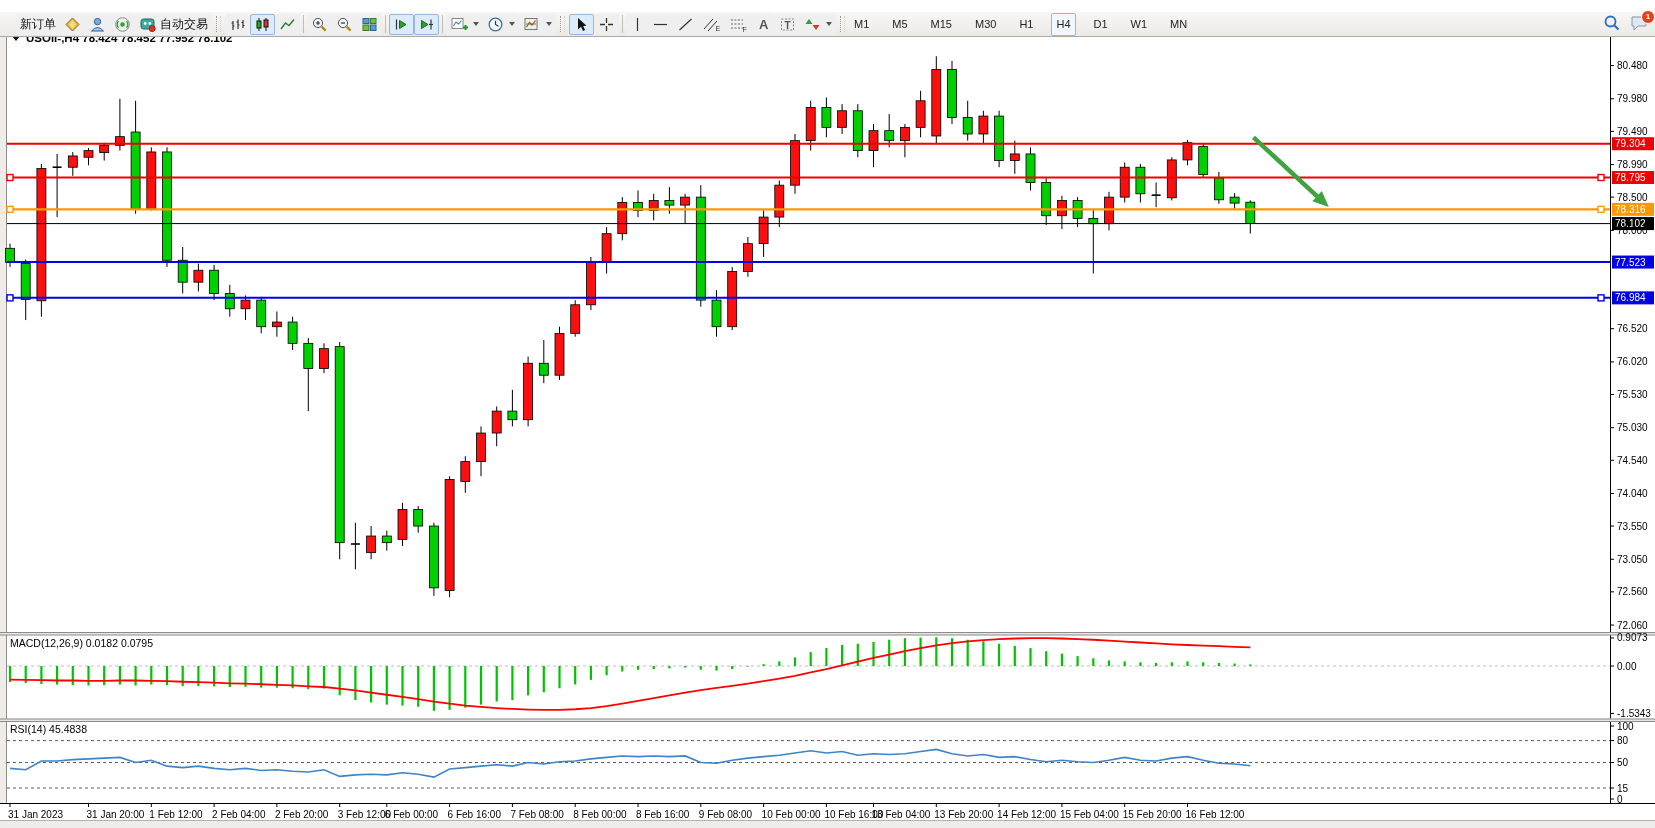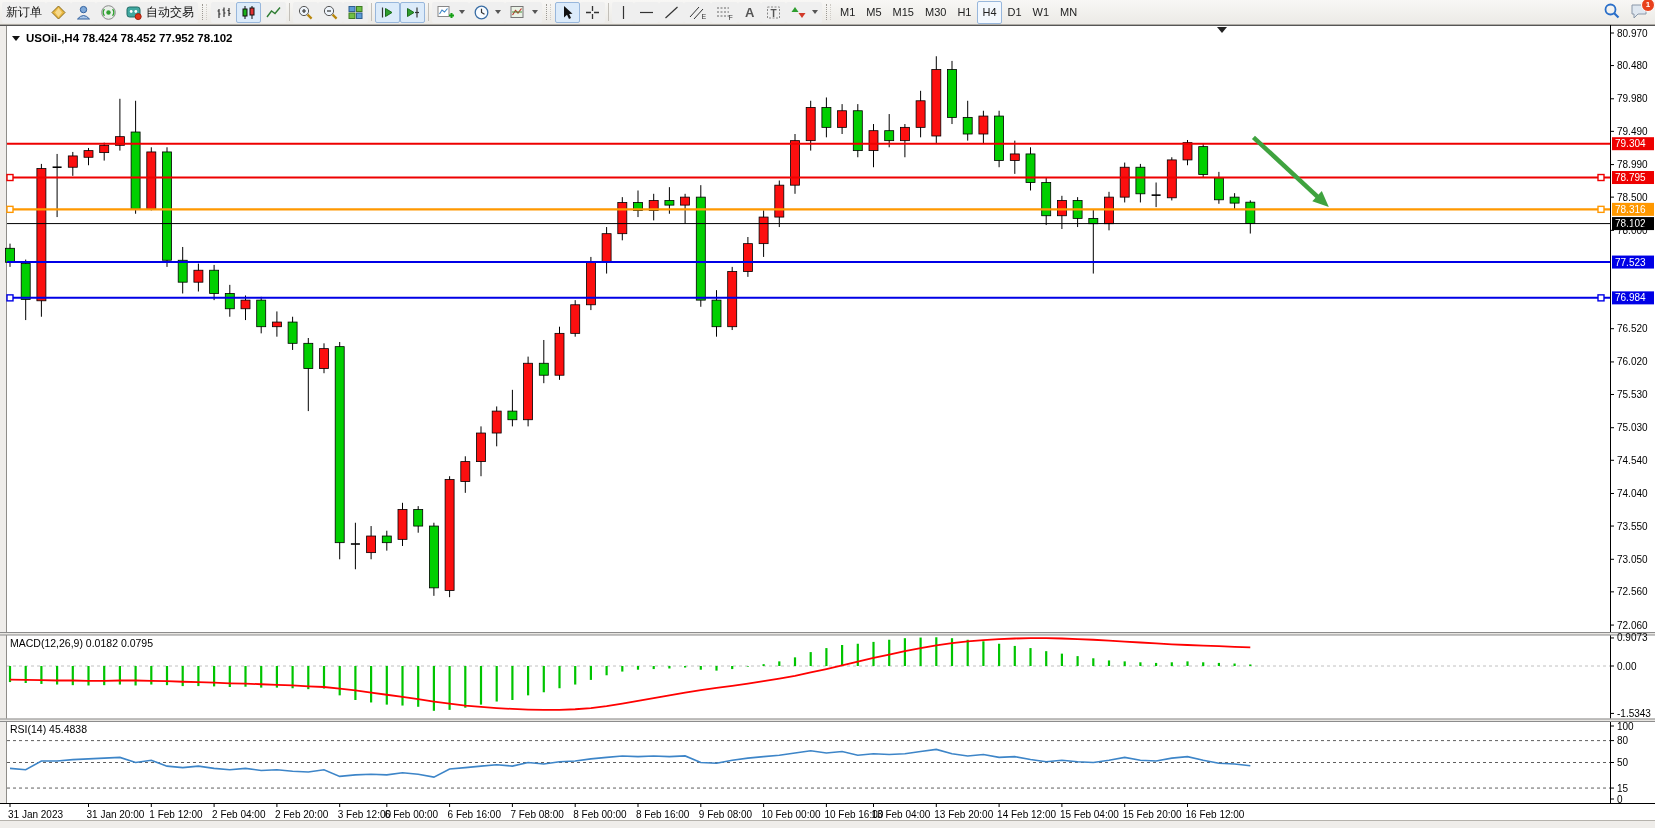--- a/index.html
+++ b/index.html
@@ -1,18 +1,18 @@
 <!DOCTYPE html>
 <html><head>
 <meta charset="utf-8">
 <style>
   html,body{margin:0;padding:0;width:1655px;height:828px;overflow:hidden;background:#fff;
     font-family:"Liberation Sans",sans-serif;-webkit-font-smoothing:antialiased;position:relative;}
-  .toolbar{position:absolute;top:0;left:0;width:1655px;height:25px;background:linear-gradient(#f8f7f5,#eceae6);
-    border-bottom:1px solid #aeaba5;display:flex;align-items:center;padding-left:2px;box-sizing:border-box;z-index:5;}
+  .toolbar{position:absolute;top:12px;left:0;width:1655px;height:25px;background:linear-gradient(#f8f7f5,#eceae6);
+    border-bottom:1px solid #aeaba5;display:flex;align-items:center;padding-left:16px;box-sizing:border-box;z-index:5;}
   .tbtn{height:21px;min-width:22px;display:inline-flex;align-items:center;justify-content:center;
     border:1px solid transparent;border-radius:2px;padding:0 3px;box-sizing:border-box;cursor:default;gap:3px;}
   .tbtn.sel{border-color:#98b7dc;background:#dcebfa;}
   .tbtn .cn{font-size:12px;color:#111;white-space:nowrap;}
   .grip{width:3px;height:16px;margin:0 4px;border-left:1px dotted #9d9a94;border-right:1px dotted #cfccc6;}
   .vsep{width:1px;height:18px;background:#c2bfb9;margin:0 3px;}
   .caret{width:0;height:0;border-left:3px solid transparent;border-right:3px solid transparent;border-top:4px solid #555;margin-left:2px;}
   .tf{font-size:11px;color:#222;padding:0 4px;height:21px;display:inline-flex;align-items:center;border:1px solid transparent;border-radius:2px;}
   .tf.sel{border-color:#98b7dc;background:#f3f8fe;}
   .tb-right{position:absolute;right:6px;top:0;height:25px;display:flex;align-items:center;gap:8px;}
@@ -200,21 +200,21 @@
   </button>
   <button class="tbtn">
     <svg width="17" height="17">
         <polygon points="5,3 8.5,8 1.5,8" fill="#2e9e2e"></polygon>
         <polygon points="12,14 15.5,9 8.5,9" fill="#d23a2a"></polygon>
       </svg>
     <span class="caret"></span>
   </button>
 
   <span class="grip"></span>
-  <div id="tfGroup" style="display:flex;align-items:center;gap:1px;">
+  <div id="tfGroup" style="display:flex;align-items:center;gap:13px;">
       <span class="tf">M1</span>
       <span class="tf">M5</span>
       <span class="tf">M15</span>
       <span class="tf">M30</span>
       <span class="tf">H1</span>
       <span class="tf sel">H4</span>
       <span class="tf">D1</span>
       <span class="tf">W1</span>
       <span class="tf">MN</span>
     </div>

